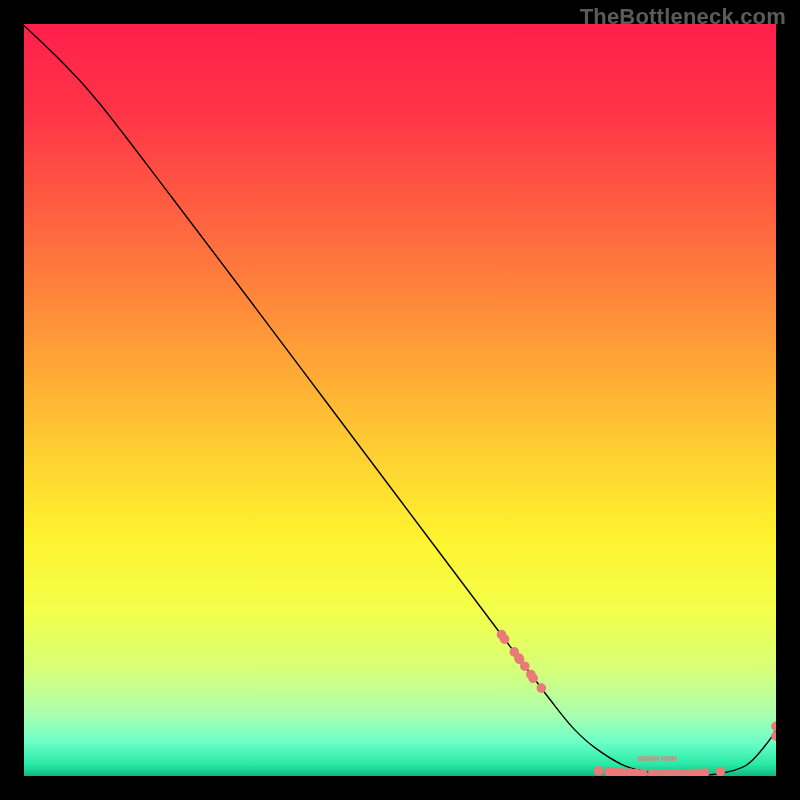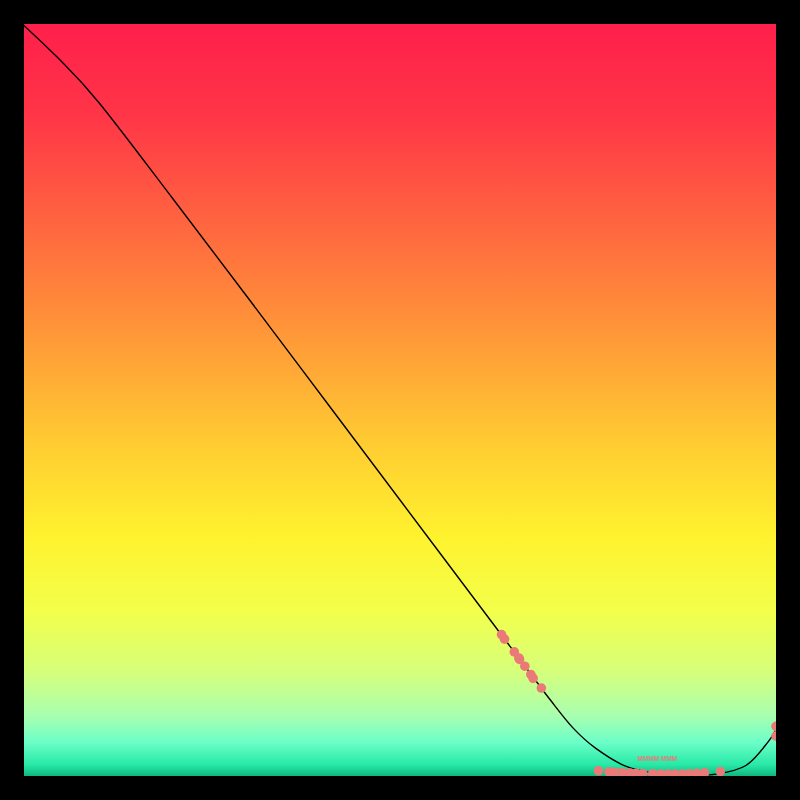--- a/index.html
+++ b/index.html
@@ -33,20 +33,21 @@
     top: 24px;
     width: 752px;
     height: 752px;
   }
   svg { display: block; }
 </style>
 </head>
 <body>
 
 <div class="stage">
+  <div class="watermark">TheBottleneck.com</div>
 
   <div class="plot">
     <svg id="chart-svg" width="752" height="752" viewBox="0 0 752 752" preserveAspectRatio="none">
       <defs>
         <linearGradient id="bg-grad" x1="0" y1="0" x2="0" y2="1">
             <stop offset="0.00%" stop-color="#ff1f4b"></stop>
             <stop offset="12.00%" stop-color="#ff3547"></stop>
             <stop offset="28.00%" stop-color="#ff6a3f"></stop>
             <stop offset="42.00%" stop-color="#ff9a38"></stop>
             <stop offset="55.00%" stop-color="#ffc932"></stop>

